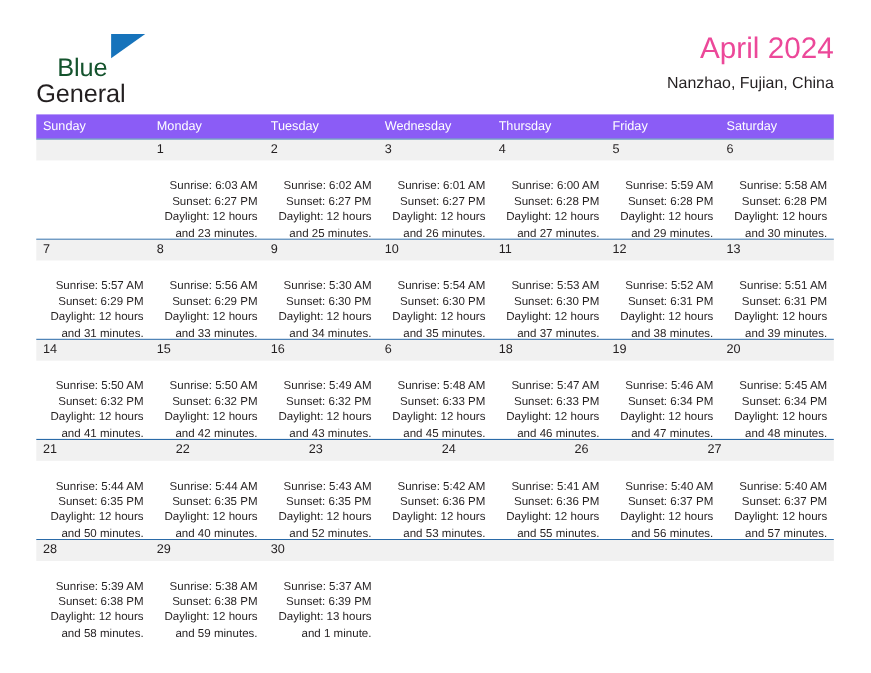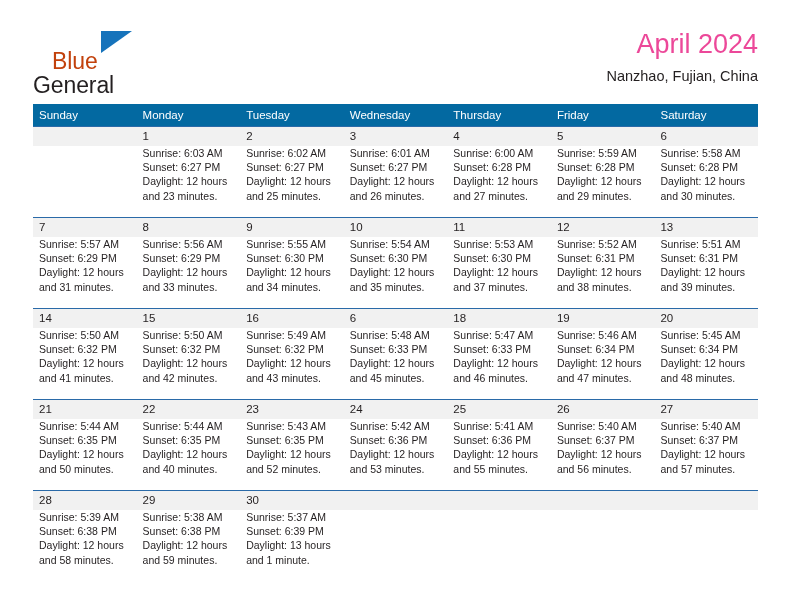--- a/index.html
+++ b/index.html
@@ -45,21 +45,21 @@
     color: #231f20;
     font-family: "Liberation Sans", sans-serif;
     line-height: 26px;
     margin-top: 44px;
   }
   .logo-blue {
     position: absolute;
     left: 19px;
     top: 20px;
     font-size: 23px;
-    color: #c2410c;
+    color: #14532d;
     line-height: 26px;
     letter-spacing: -0.1px;
   }
   .logo-tri {
     position: absolute;
     left: 68px;
     top: 3px;
     width: 0;
     height: 0;
     border-left: 31px solid #1673bb;
@@ -89,21 +89,21 @@
 
   
   .calendar {
     position: absolute;
     left: 33px;
     top: 104px;
     width: 725px;
   }
   .weekday-row {
     display: flex;
-    background: #0369a1;
+    background: #8b5cf6;
   }
   .weekday {
     flex: 1 1 0;
     height: 22px;
     line-height: 22px;
     color: #ffffff;
     font-size: 11.5px;
     padding-left: 6px;
     box-sizing: border-box;
     overflow: hidden;
@@ -132,22 +132,23 @@
     white-space: nowrap;
   }
   .week-body {
     display: flex;
     background: #ffffff;
     height: 71px;
   }
   .cell {
     flex: 1 1 0;
     box-sizing: border-box;
-    padding: 0 6px 0 6px;
+    padding: 16px 6px 0 6px;
     overflow: hidden;
+    text-align: right;
   }
   .cell-line {
     font-size: 10.5px;
     line-height: 14.2px;
     color: #231f20;
     white-space: nowrap;
   }
 </style>
 </head>
 <body>
@@ -254,21 +255,21 @@
           <div class="cell-line">Daylight: 12 hours</div>
           <div class="cell-line">and 31 minutes.</div>
         </div>
         <div class="cell">
           <div class="cell-line">Sunrise: 5:56 AM</div>
           <div class="cell-line">Sunset: 6:29 PM</div>
           <div class="cell-line">Daylight: 12 hours</div>
           <div class="cell-line">and 33 minutes.</div>
         </div>
         <div class="cell">
-          <div class="cell-line">Sunrise: 5:55 AM</div>
+          <div class="cell-line">Sunrise: 5:30 AM</div>
           <div class="cell-line">Sunset: 6:30 PM</div>
           <div class="cell-line">Daylight: 12 hours</div>
           <div class="cell-line">and 34 minutes.</div>
         </div>
         <div class="cell">
           <div class="cell-line">Sunrise: 5:54 AM</div>
           <div class="cell-line">Sunset: 6:30 PM</div>
           <div class="cell-line">Daylight: 12 hours</div>
           <div class="cell-line">and 35 minutes.</div>
         </div>
@@ -348,21 +349,20 @@
         </div>
       </div>
     </div>
 
     <div class="week">
       <div class="week-daynums">
         <div class="daynum">21</div>
         <div class="daynum">22</div>
         <div class="daynum">23</div>
         <div class="daynum">24</div>
-        <div class="daynum">25</div>
         <div class="daynum">26</div>
         <div class="daynum">27</div>
       </div>
       <div class="week-body">
         <div class="cell">
           <div class="cell-line">Sunrise: 5:44 AM</div>
           <div class="cell-line">Sunset: 6:35 PM</div>
           <div class="cell-line">Daylight: 12 hours</div>
           <div class="cell-line">and 50 minutes.</div>
         </div>

